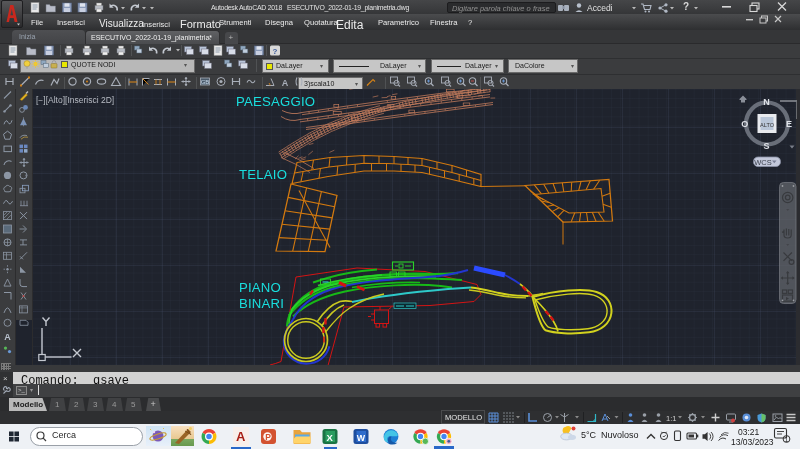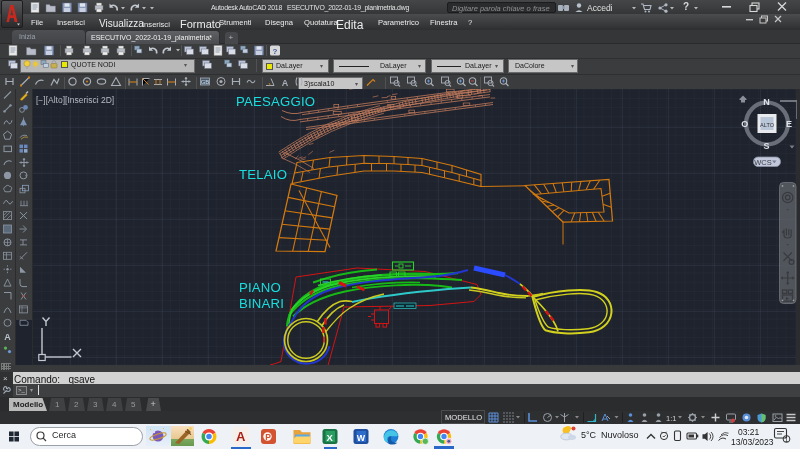--- a/index.html
+++ b/index.html
@@ -430,21 +430,21 @@
 <text x="239" y="307" font-size="13.2" fill="#19dede" font-family="Liberation Sans" letter-spacing="0.2">BINARI</text>
 </svg>
 <div class="abs" style="left:0;top:365px;width:800px;height:7px;background:#38393b"></div>
 <div class="abs" style="left:1px;top:363px;width:10px;height:7px;background:repeating-linear-gradient(90deg,#7a7a7a 0 1px,transparent 1px 2.5px),repeating-linear-gradient(#7a7a7a 0 1px,transparent 1px 2.5px)"></div>
 <div class="abs" style="left:0;top:372px;width:13px;height:26px;background:#303133"></div>
 <div class="tx" style="left:3px;top:374px;font-size:8px;color:#c8c8c8">×</div>
 <svg class="abs" style="left:2px;top:386px" width="9" height="9" viewBox="0 0 9 9">
     <path d="M1.5,7.5 L4.5,4.5 M4.5,4.5 a2,2 0 1 0 2,-3 l-1,1.4 -1,-0.4 0.2,-1.4 a2,2 0 0 0 -2.2,3.4" stroke="#a0a8b4" stroke-width="1.1" fill="none"></path>
   </svg>
 <div class="abs" style="left:13px;top:372px;width:787px;height:11.5px;background:#d2d2d2">
-    <div class="tx" style="left:1px;top:1.5px;font-family:Liberation Sans, sans-serif;font-size:10px;color:#111">Comando: _qsave</div>
+    <div class="tx" style="left:8px;top:1.5px;font-family:Liberation Mono, monospace;font-size:12px;color:#111">Comando: _qsave</div>
   </div>
 <div class="abs" style="left:13px;top:383.5px;width:787px;height:13.5px;background:#3f4042"></div>
 <div class="abs" style="left:16px;top:385.5px;width:11px;height:9px;border:1px solid #8a8a8a;background:#4a4b4d">
     <div class="tx" style="left:1px;top:0px;font-size:6px;color:#ccc">˃_</div>
   </div>
 <div class="tx" style="left:30px;top:386px;font-size:6px;color:#999">▾</div>
 <div class="abs" style="left:38px;top:385px;width:1px;height:10px;background:#e0e0e0"></div>
 <div class="abs" style="left:0;top:397px;width:800px;height:14px;background:#2b2c2e"></div>
 <div class="abs" style="left:9px;top:398px;width:38px;height:13px;background:#b9b9b9;clip-path:polygon(0 0,88% 0,100% 100%,0 100%)">
     <div class="tx" style="left:4px;top:1.5px;font-size:8px;font-weight:bold;color:#222">Modello</div>

